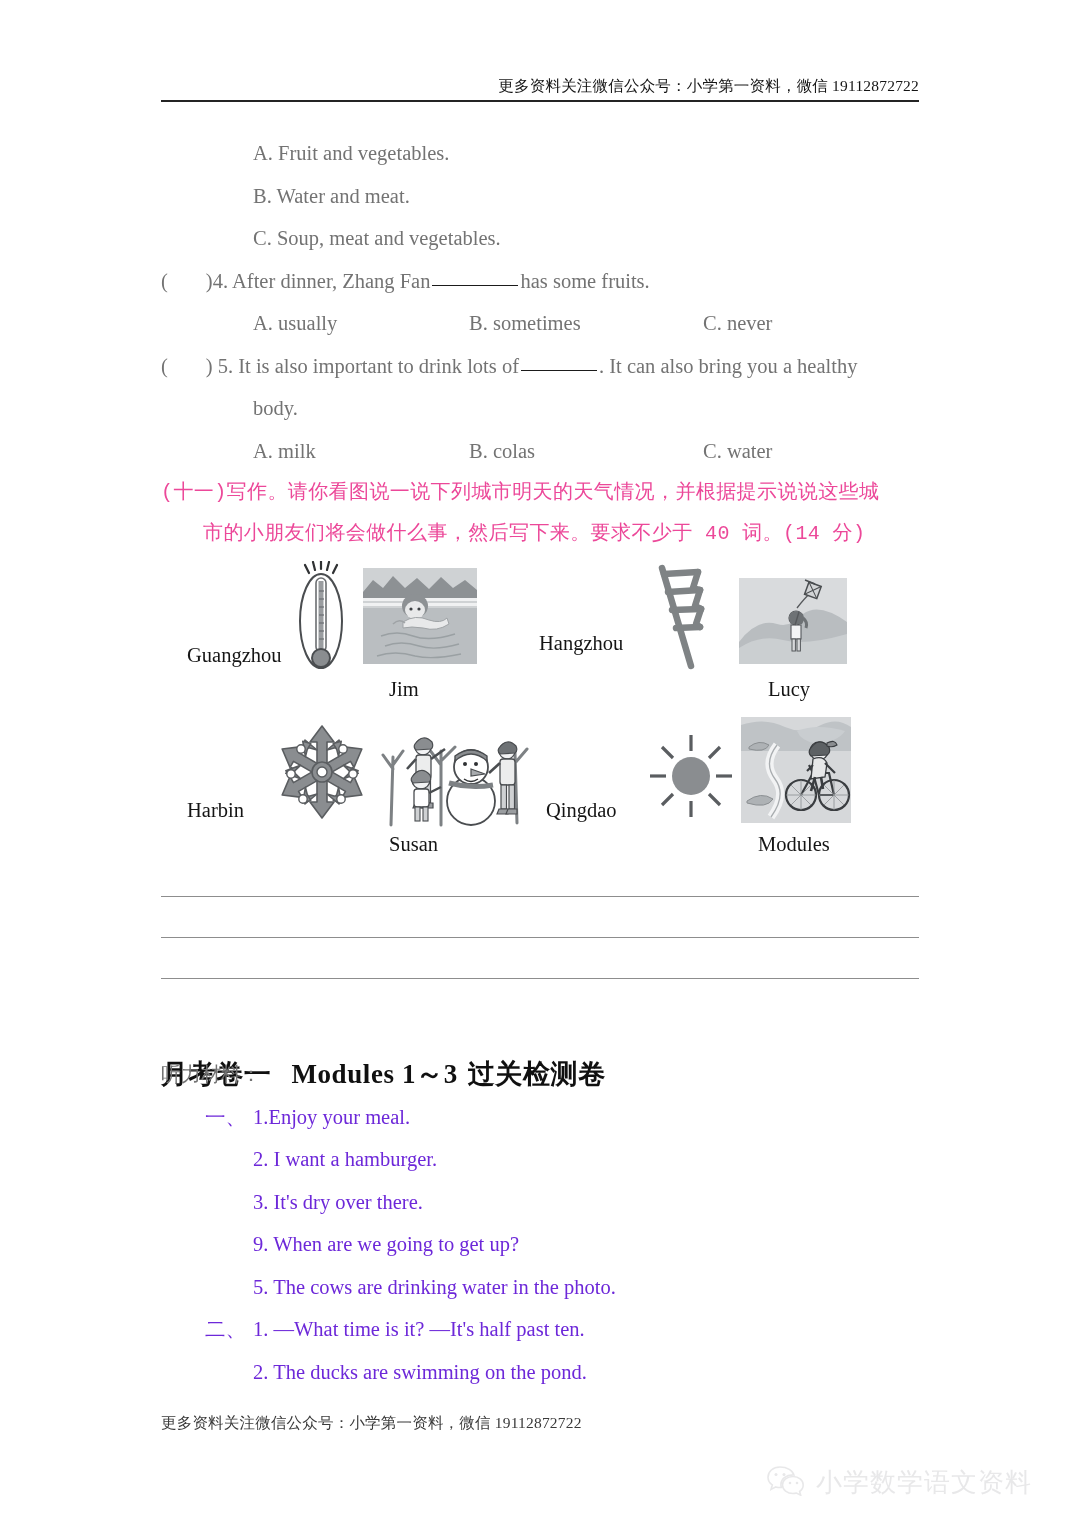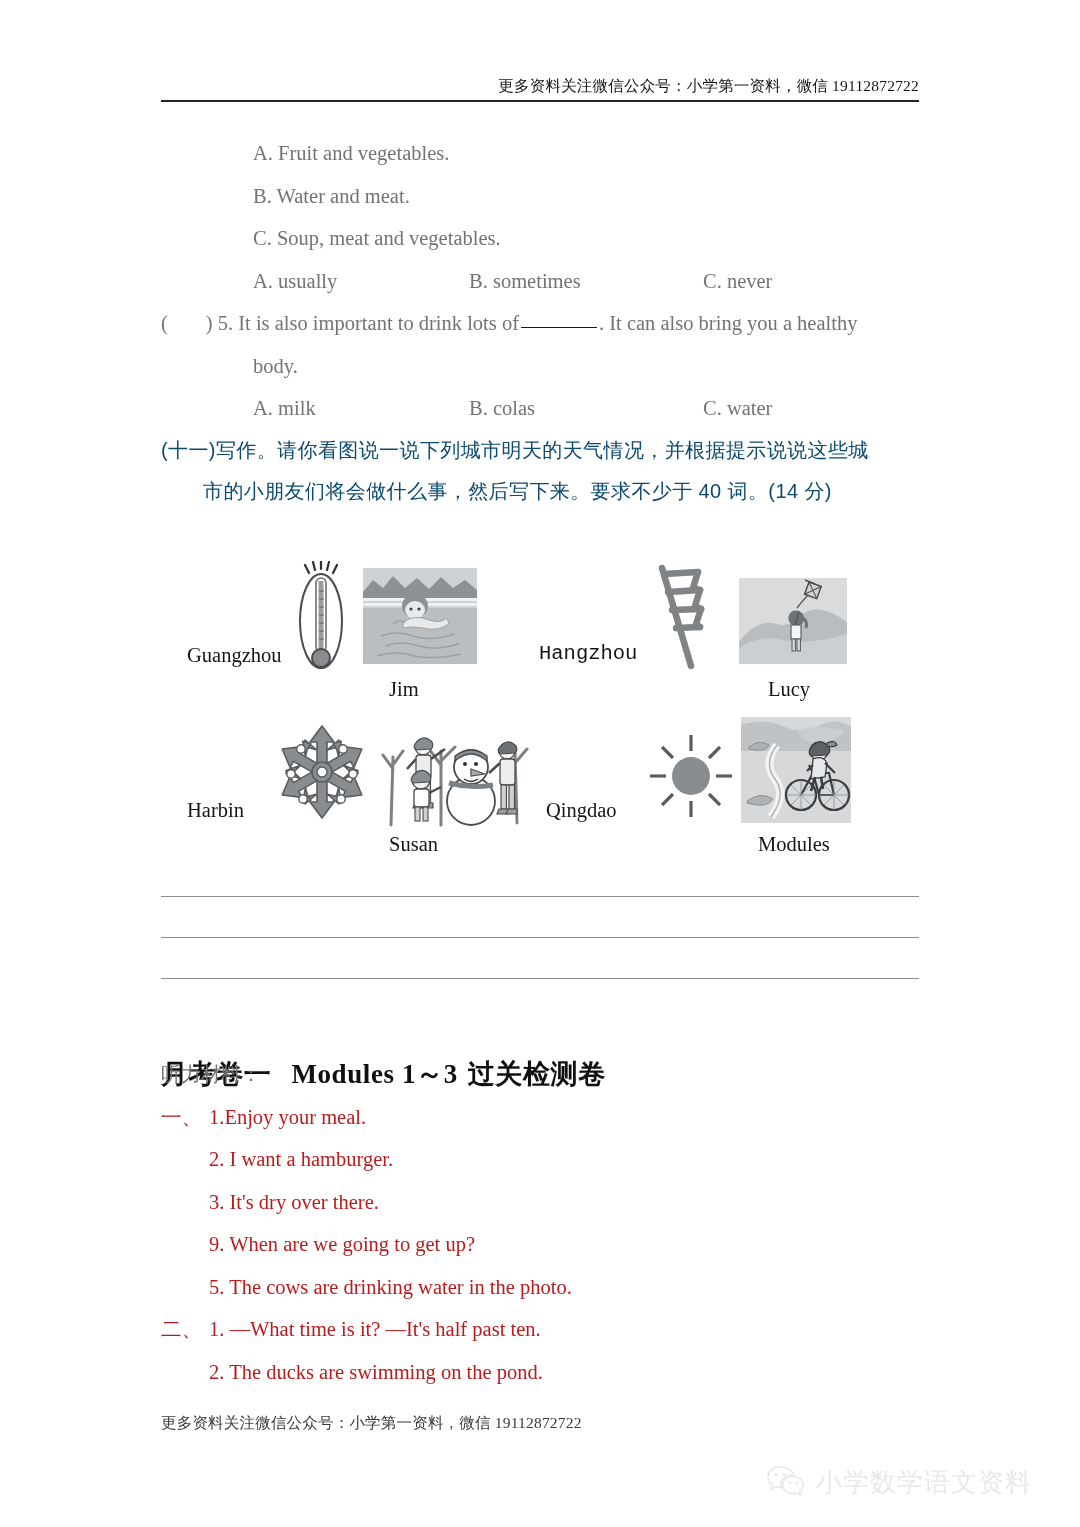--- a/index.html
+++ b/index.html
@@ -77,25 +77,25 @@
     margin: 0 2px;
   }
 
   .opt-row { position: relative; }
   .opt-a { display: inline-block; width: 216px; }
   .opt-b { display: inline-block; width: 234px; }
   .opt-c { display: inline-block; }
 
   
   .cjk {
-    font-family: Liberation Sans, sans-serif;
+    font-family: Liberation Mono, monospace;
     font-size: 20px;
     line-height: 41px;
     letter-spacing: 0.4px;
-    color: #0c4a6e;
+    color: #ec4899;
   }
   .cjk-line2 { padding-left: 42px; }
 
   
   .pics {
     position: absolute;
     left: 161px;
     top: 556px;
     width: 766px;
     height: 320px;
@@ -161,21 +161,22 @@
   .listen .head {
     font-family: "DejaVu Sans", "Liberation Sans", sans-serif;
     font-size: 20px;
     line-height: 42.5px;
     color: #737373;
   }
   .listen .item {
     font-size: 20.5px;
     line-height: 42.5px;
     white-space: nowrap;
-    color: #b91c1c;
+    color: #6d28d9;
+    margin-left: 44px;
   }
   .listen .item .marker {
     font-family: "DejaVu Sans", "Liberation Sans", sans-serif;
     display: inline-block;
     width: 48px;
   }
   .listen .item .marker-blank { display: inline-block; width: 48px; }
 
   
   .footer-note {
@@ -212,20 +213,24 @@
 
   <div class="header-note">更多资料关注微信公众号：小学第一资料，微信 19112872722</div>
   <div class="header-rule"></div>
 
   <div class="content">
 
     <div class="line indent-opt">A. Fruit and vegetables.</div>
     <div class="line indent-opt">B. Water and meat.</div>
     <div class="line indent-opt">C. Soup, meat and vegetables.</div>
 
+    <div class="line">
+      <span class="paren">(</span><span class="paren-gap"></span><span>)</span><span>4.</span>
+      <span>After dinner, Zhang Fan</span><span class="blank-short"></span><span>has some fruits.</span>
+    </div>
     <div class="line indent-opt opt-row">
       <span class="opt-a">A. usually</span><span class="opt-b">B. sometimes</span><span class="opt-c">C. never</span>
     </div>
 
     <div class="line">
       <span class="paren">(</span><span class="paren-gap"></span><span>)</span>
       <span>5.</span>
       <span>It is also important to drink lots of</span><span class="blank-mid"></span><span>. It can also bring you a healthy</span>
     </div>
     <div class="line indent-body">body.</div>
@@ -295,21 +300,21 @@
           <g stroke="#9aa0a3" stroke-width="1.4" fill="none">
             <path d="M18 68 Q34 62 50 68 Q66 74 92 66"></path>
             <path d="M22 78 Q38 72 56 78 Q72 83 96 76"></path>
             <path d="M14 88 Q32 82 52 88 Q70 92 98 86"></path>
           </g>
         </svg>
       </div>
 
       <div class="name-label" style="left:228px; top:122px;">Jim</div>
 
-      <div class="city-label" style="left:378px; top:86px;font-family:Liberation Mono, monospace;">Hangzhou</div>
+      <div class="city-label" style="left:378px; top:76px;">Hangzhou</div>
 
       <div class="weather-icon" style="left:482px; top:6px; width:66px; height:110px;">
         <svg width="66" height="110" viewBox="0 0 66 110">
           <g fill="none" stroke="#7f8385" stroke-width="6.5" stroke-linecap="round" stroke-linejoin="round">
             <path d="M19 6 L48 104"></path>
             <path d="M21 12 L55 10"></path>
             <path d="M25 30 L57 28"></path>
             <path d="M29 48 L58 47"></path>
             <path d="M33 66 L57 65"></path>
             <path d="M55 10 L50 26 L57 28"></path>

